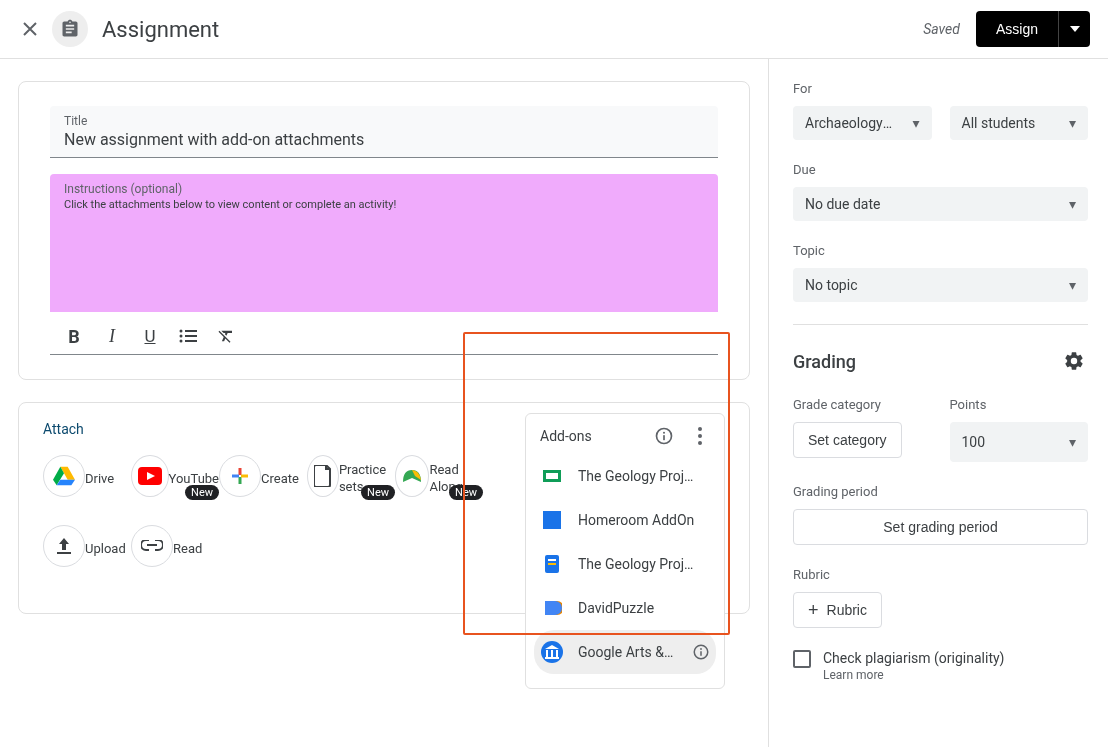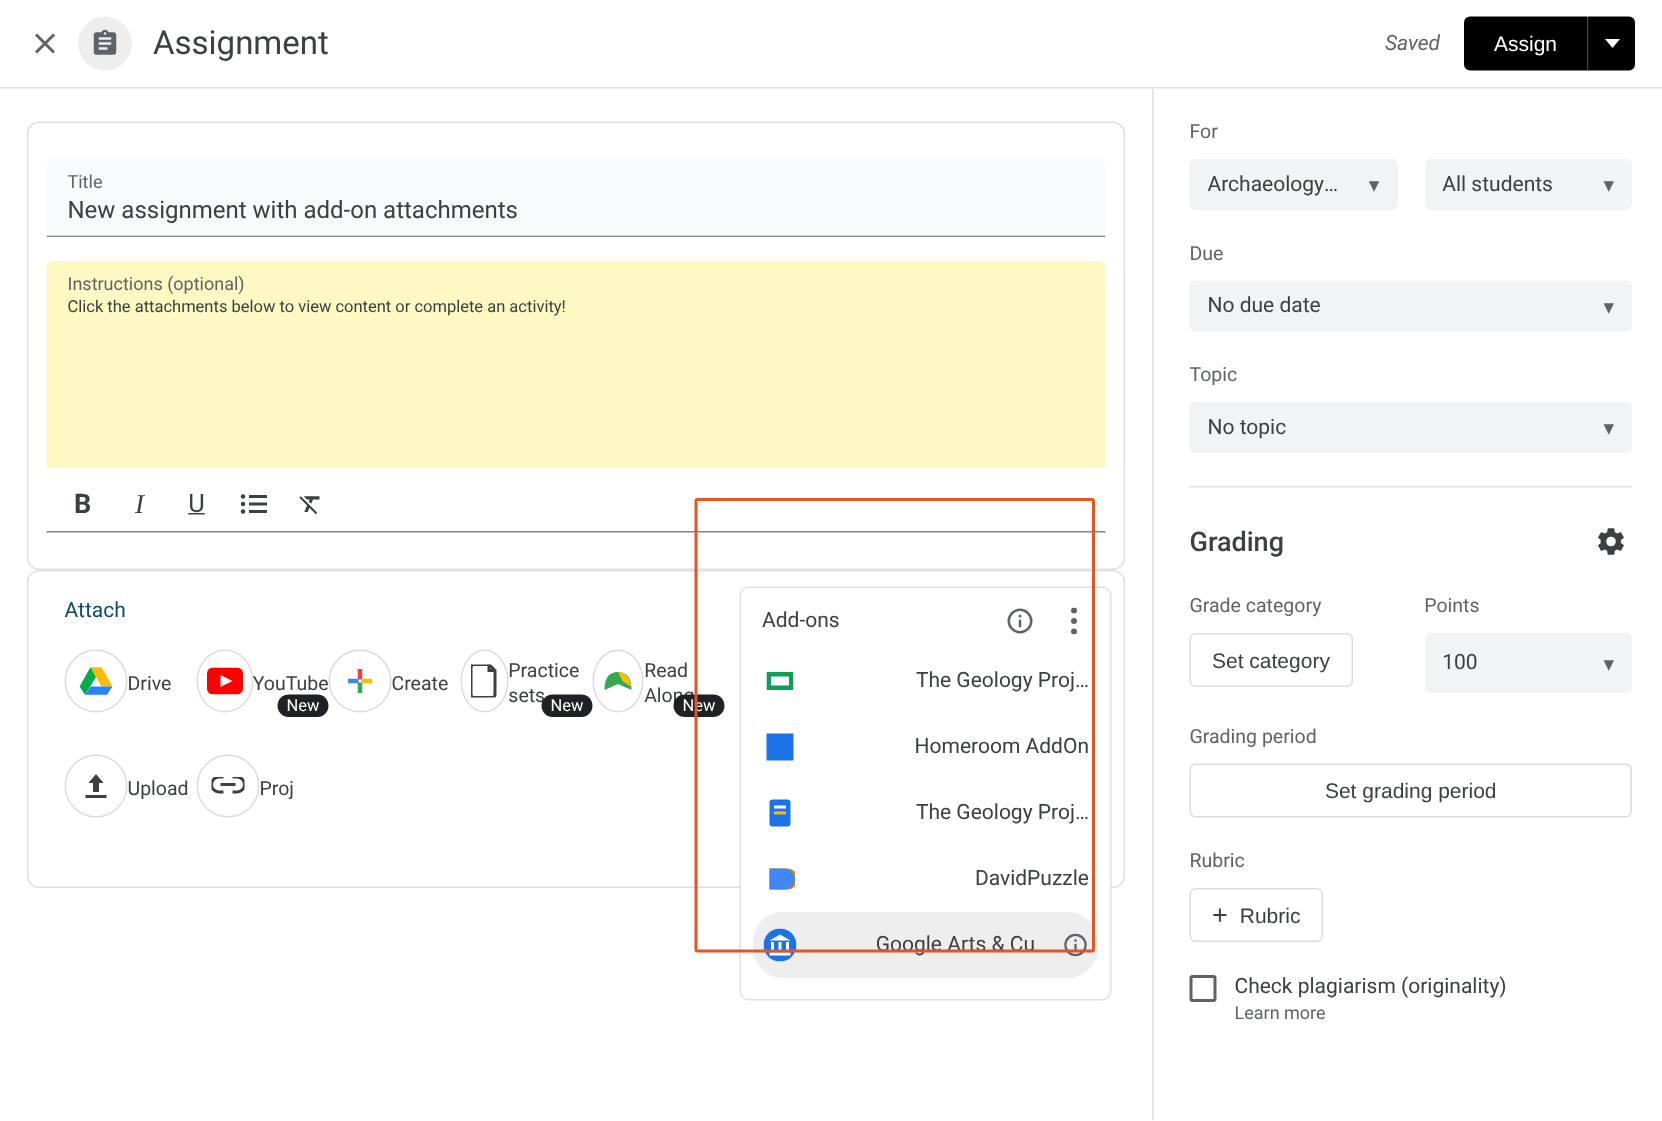--- a/index.html
+++ b/index.html
@@ -9,44 +9,44 @@
 .doc-icon { width: 36px; height: 36px; border-radius: 50%; background: #eeeeee; display: flex; align-items: center; justify-content: center; margin-left: 10px; }
 .page-title { font-size: 22px; color: #3c4043; margin-left: 14px; font-weight: 400; }
 .header-spacer { flex: 1; }
 .saved-text { font-style: italic; color: #5f6368; margin-right: 16px; }
 .assign-group { display: flex; height: 36px; }
 .assign-btn { background: #000; color: #fff; border: none; padding: 0 20px; font-size: 14px; font-weight: 500; border-radius: 4px 0 0 4px; cursor: pointer; }
 .assign-dropdown { background: #000; color: #fff; border: none; border-left: 1px solid #444; width: 32px; border-radius: 0 4px 4px 0; cursor: pointer; display: flex; align-items: center; justify-content: center; }
 .layout { display: flex; height: calc(100% - 59px); }
 .main { flex: 1; padding: 22px 18px; overflow: hidden; }
 .sidebar { width: 340px; border-left: 1px solid #e0e0e0; padding: 22px 20px 0 24px; overflow-y: auto; }
-.card { border: 1px solid #e0e0e0; border-radius: 8px; padding: 24px 12px; }
+.card { border: 1px solid #e0e0e0; border-radius: 8px; padding: 24px 31px; margin-bottom: 22px; }
 .input-block { background: #f8f9fa; border-radius: 4px 4px 0 0; border-bottom: 1px solid #80868b; padding: 8px 14px 8px; margin-bottom: 16px; }
 .input-label { font-size: 12px; color: #5f6368; }
 .input-value { font-size: 16px; color: #3c4043; margin-top: 2px; }
-.instructions-block { background: #fef9c3; border-radius: 4px 4px 0 0; padding: 8px 14px 0; min-height: 138px; }
+.instructions-block { background: #f0abfc; border-radius: 4px 4px 0 0; padding: 8px 14px 0; min-height: 138px; }
 .toolbar { display: flex; gap: 18px; padding: 14px 14px 8px; border-bottom: 1px solid #80868b; }
 .toolbar-icon { width: 20px; height: 20px; display: flex; align-items: center; justify-content: center; cursor: pointer; color: #3c4043; }
 .attach-card { border: 1px solid #e0e0e0; border-radius: 8px; padding: 18px 24px 18px; position: relative; }
 .attach-title { font-size: 14px; color: #0c4a6e; margin-bottom: 18px; }
 .attach-grid { display: flex; flex-wrap: wrap; gap: 0; width: 440px; }
 .attach-item { width: 88px; display: flex; flex-direction: row; align-items: center; margin-bottom: 22px; cursor: pointer; position: relative; }
 .attach-circle { width: 42px; height: 42px; border-radius: 50%; border: 1px solid #dadce0; background: #fff; display: flex; align-items: center; justify-content: center; margin-bottom: 6px; }
 .attach-label { font-size: 13px; text-align: left; color: #3c4043; line-height: 1.3; }
 .badge-new { position: absolute; top: 30px; right: 0; background: #202124; color: #fff; font-size: 11px; padding: 1px 6px; border-radius: 9px; }
-.addons-panel { position: absolute; right: 8px; top: 10px; width: 248px; height: 276px; border: 1px solid #e0e0e0; border-radius: 6px; background: #fff; margin-left: 20px; }
+.addons-panel { position: absolute; right: 24px; top: 10px; width: 200px; height: 276px; border: 1px solid #e0e0e0; border-radius: 6px; background: #fff; margin-left: 20px; }
 .highlight-box { position: absolute; border: 2px solid #e8531f; border-radius: 2px; pointer-events: none; }
 .addons-header { display: flex; align-items: center; padding: 12px 12px 8px 14px; }
 .addons-title { flex: 1; font-size: 14px; color: #3c4043; }
 .addons-header .icon-btn { width: 24px; display: flex; justify-content: center; cursor: pointer; }
 .addons-list { overflow-y: auto; height: 224px; padding-right: 0; }
 .addons-list::-webkit-scrollbar { width: 10px; }
 .addons-list::-webkit-scrollbar-track { background: #f1f1f1; border-radius: 5px; }
 .addons-list::-webkit-scrollbar-thumb { background: #c1c1c1; border-radius: 5px; }
-.addon-item { display: flex; align-items: center; padding: 10px 14px; cursor: pointer; gap: 14px; text-align: right; }
+.addon-item { display: flex; align-items: center; padding: 10px 14px; cursor: pointer; gap: 14px; }
 .addon-item.hovered { background: #eeeeee; border-radius: 20px; margin: 0 8px; padding: 10px 6px 10px 6px; }
 .addon-icon { width: 24px; height: 24px; display: flex; align-items: center; justify-content: center; flex-shrink: 0; }
 .addon-label { font-size: 14px; color: #3c4043; white-space: nowrap; overflow: hidden; text-overflow: ellipsis; flex: 1; }
 .sb-label { font-size: 13px; color: #5f6368; margin-bottom: 10px; }
 .sb-row { display: flex; gap: 18px; }
 .sb-select { background: #f1f3f4; border-radius: 4px; height: 34px; display: flex; align-items: center; padding: 0 12px; flex: 1; cursor: pointer; justify-content: space-between; color: #3c4043; }
 .sb-select .arrow { color: #5f6368; }
 .sb-section { margin-bottom: 22px; }
 .sb-divider { border-top: 1px solid #e0e0e0; margin: 8px 0 22px; }
 .grading-header { display: flex; align-items: center; justify-content: space-between; }
@@ -202,21 +202,21 @@
           <div class="attach-label">Upload</div>
         </div>
         <div class="attach-item">
           <div class="attach-circle">
               <span>
                 <svg width="22" height="12" viewBox="0 0 22 12">
                   <path d="M8 0 h-3 a5 5 0 0 0 0 10 h3 M14 0 h3 a5 5 0 0 1 0 10 h-3 M6 5 h10" fill="none" stroke="#3c4043" stroke-width="2"></path>
                 </svg>
               </span>
             </div>
-          <div class="attach-label">Proj</div>
+          <div class="attach-label">Read</div>
         </div>
       </div>
 
       <div class="addons-panel">
         <div class="addons-header">
           <div class="addons-title">Add-ons</div>
           <div class="icon-btn">
             <svg width="20" height="20" viewBox="0 0 24 24">
                 <circle cx="12" cy="12" r="9" fill="none" stroke="#5f6368" stroke-width="2"></circle>
                 <circle cx="12" cy="8" r="1.2" fill="#5f6368"></circle>

